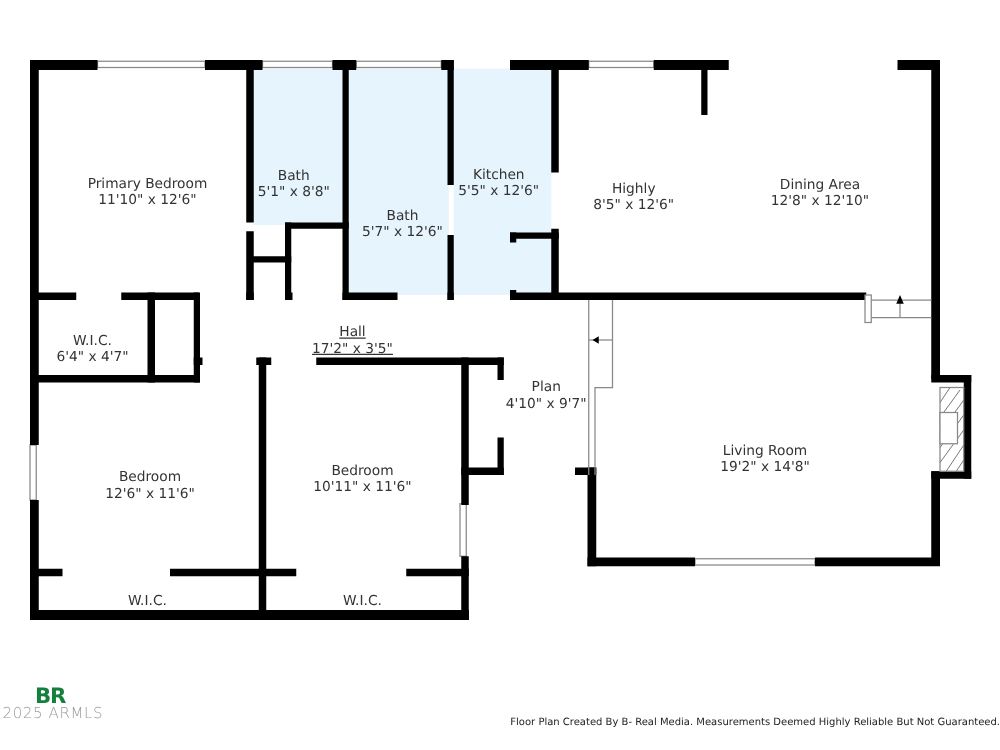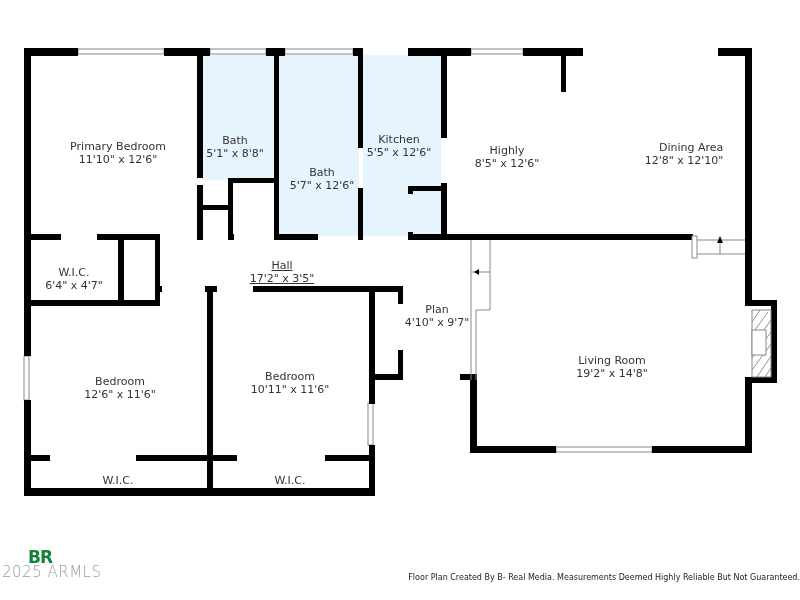--- a/index.html
+++ b/index.html
@@ -1,21 +1,21 @@
 <!DOCTYPE html>
 <html><head>
   <meta charset="utf-8">
   <style>
     html, body { margin: 0; padding: 0; background: #ffffff; }
     body { width: 800px; height: 600px; position: relative; overflow: hidden; font-family: "DejaVu Sans", sans-serif; }
     #plan { position: absolute; left: 0; top: 0; width: 800px; height: 600px; }
     .room-label { position: absolute; transform: translate(-50%, -50%); text-align: center; font-size: 11px; line-height: 13px; color: #333333; white-space: nowrap; }
     .room-label span { display: block; }
     .logo { position: absolute; left: 28px; top: 547px; font-family: "DejaVu Sans", sans-serif; font-weight: bold; font-size: 17px; letter-spacing: -1px; color: #15803d; }
-    .copyright { position: absolute; left: 2px; top: 563px; font-family: "DejaVu Sans", sans-serif; font-size: 15px; color: #9a9a9a; letter-spacing: 0.5px; font-weight: 300; }
+    .copyright { position: absolute; left: 2px; top: 563px; font-family: "DejaVu Sans", sans-serif; font-size: 12px; color: #9a9a9a; letter-spacing: 0.5px; font-weight: 300; }
     .footer { position: absolute; left: 0; width: 800px; top: 573px; text-align: right; font-family: "DejaVu Sans", sans-serif; font-size: 8px; color: #222; }
     .clip-label { overflow: hidden; }
   </style>
 </head>
 <body>
 
 <svg id="plan" viewBox="0 0 800 600" xmlns="http://www.w3.org/2000/svg">
 
   <g fill="#e6f4fd">
     <rect x="203" y="55" width="74" height="125"></rect>
@@ -149,21 +149,21 @@
   <span>5'7" x 12'6"</span>
 </div>
 <div class="room-label" style="left:399px;top:146px;">
   <span>Kitchen</span>
   <span>5'5" x 12'6"</span>
 </div>
 <div class="room-label" style="left:507px;top:157px;">
   <span>Highly</span>
   <span>8'5" x 12'6"</span>
 </div>
-<div class="room-label" style="left:684px;top:154px;text-align:right;">
+<div class="room-label" style="left:656px;top:154px;">
   <span>Dining Area</span>
   <span>12'8" x 12'10"</span>
 </div>
 <div class="room-label" style="left:74px;top:279px;">
   <span>W.I.C.</span>
   <span>6'4" x 4'7"</span>
 </div>
 <div class="room-label" style="left:282px;top:272px;text-decoration:underline;">
   <span>Hall</span>
   <span>17'2" x 3'5"</span>

